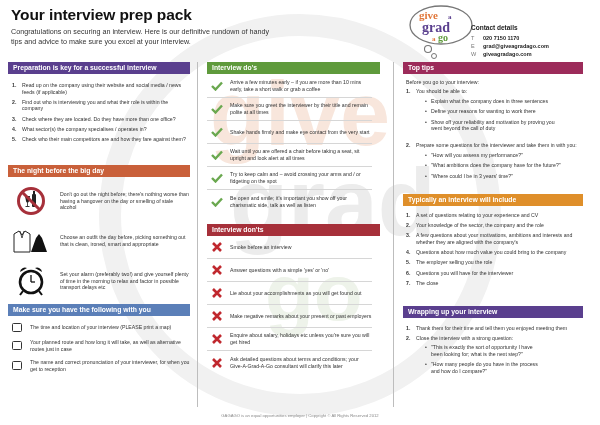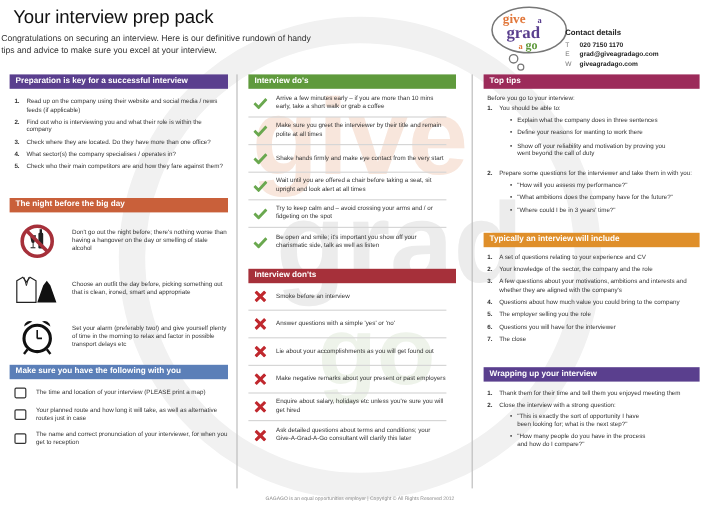--- a/index.html
+++ b/index.html
@@ -3,22 +3,22 @@
 <meta charset="utf-8">
 <style>
   * { box-sizing: border-box; margin: 0; padding: 0; }
   html, body { width: 600px; height: 425px; overflow: hidden; background: #ffffff; }
   body { font-family: "Liberation Sans", sans-serif; color: #222; position: relative; }
 
   .watermark { position: absolute; left: 0; top: 0; width: 600px; height: 425px; pointer-events: none; z-index: 0; }
 
   .content { position: relative; z-index: 1; }
 
-  .title { position: absolute; left: 11px; top: 6px; font-size: 15.5px; font-weight: normal; color: #111; letter-spacing: -0.1px; }
-  .intro { position: absolute; left: 1px; top: 27px; width: 270px; font-size: 7.2px; line-height: 10px; color: #333; }
+  .title { position: absolute; left: 11px; top: 6px; font-size: 15.5px; font-weight: bold; color: #111; letter-spacing: -0.1px; }
+  .intro { position: absolute; left: 11px; top: 27px; width: 270px; font-size: 7.2px; line-height: 10px; color: #333; }
 
   .logo { position: absolute; left: 408px; top: 3px; width: 68px; height: 58px; }
   .contact { position: absolute; left: 471px; top: 24px; font-size: 5.5px; color: #222; }
   .contact .ct-title { font-weight: bold; font-size: 6.5px; margin-bottom: 3px; }
   .contact .row { display: flex; height: 8px; line-height: 8px; }
   .contact .row .k { width: 12px; color: #777; }
   .contact .row .v { font-weight: bold; }
 
   .col { position: absolute; }
   .col1 { left: 8px; width: 182px; }

